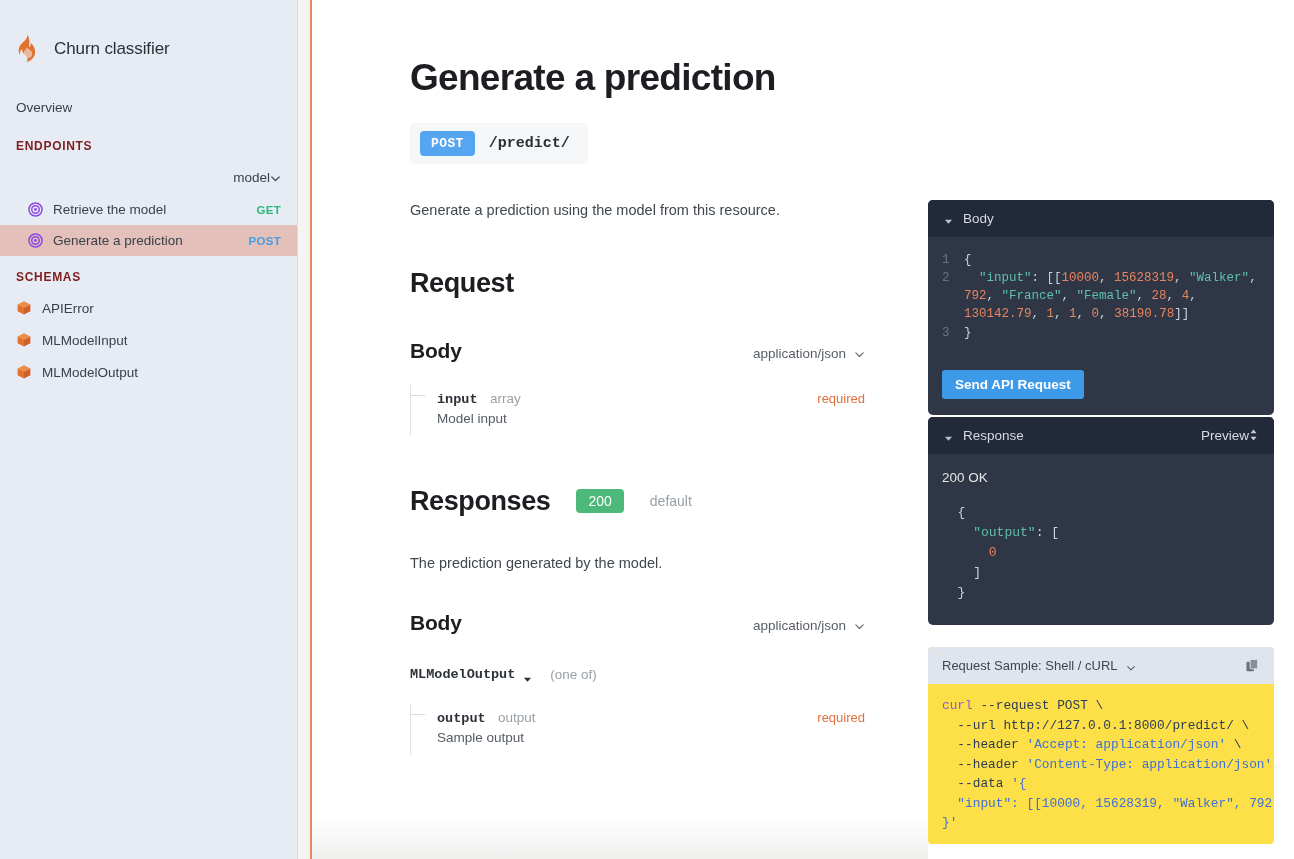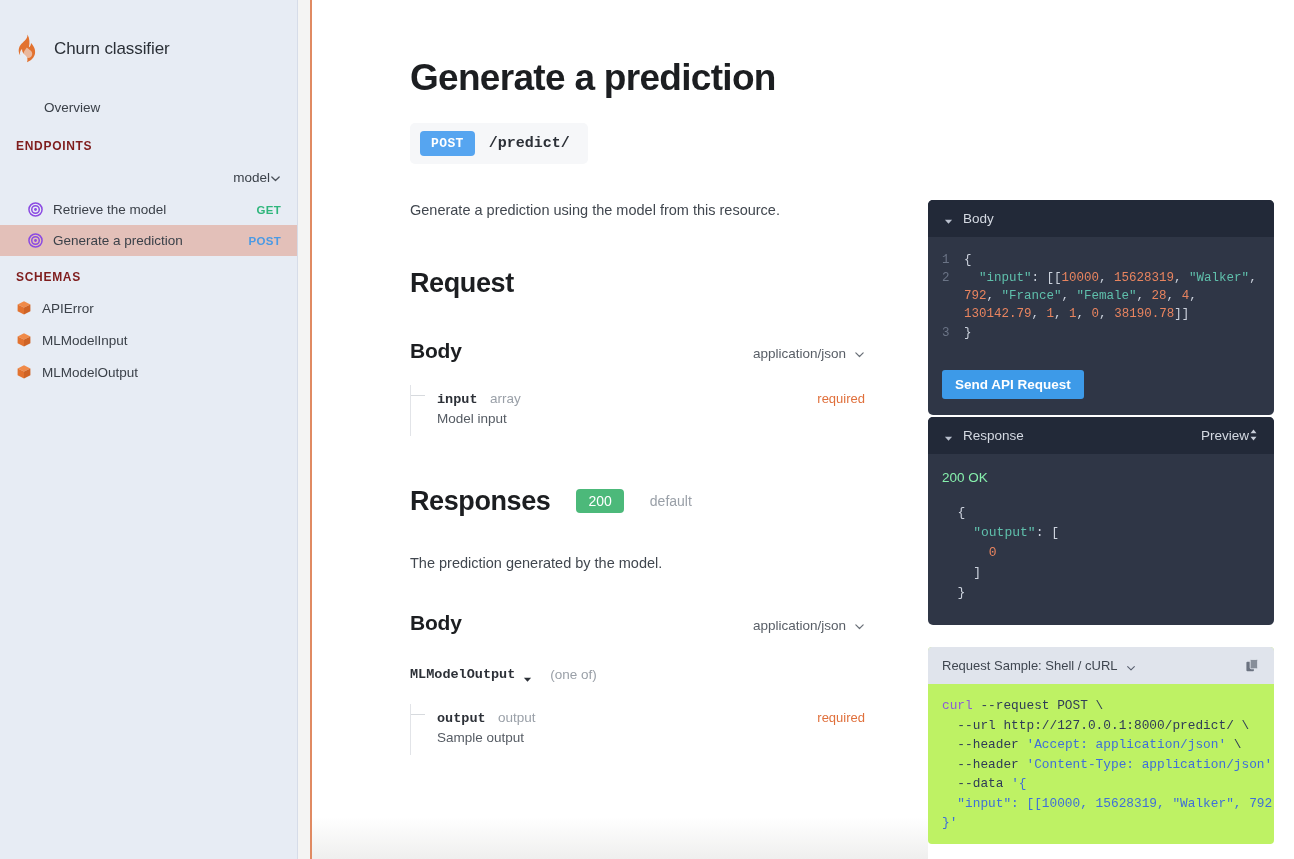--- a/index.html
+++ b/index.html
@@ -28,21 +28,20 @@
   .flame-icon { width: 26px; height: 30px; flex: none; }
   .brand-title {
     font-size: 17px; font-weight: 400; color: #2a2f36;
     letter-spacing: -0.1px;
   }
   .nav-overview {
     padding: 10px 16px 10px 16px;
     margin-top: 18px;
     font-size: 13.5px; color: #3b4149;
     cursor: pointer;
-    margin-left: 28px;
   }
   .nav-section-title {
     padding: 14px 16px 8px 16px;
     font-size: 12px; font-weight: bold; color: #7f1d1d;
     letter-spacing: 0.7px;
   }
   .nav-group {
     display: flex; align-items: center; justify-content: flex-end;
     padding: 9px 16px; font-size: 13.5px; color: #3b4149;
     cursor: pointer;
@@ -217,33 +216,33 @@
   .send-btn {
     margin: 12px 0 16px 14px;
     background: #3d9ae8; color: #ffffff;
     border: none; border-radius: 3px;
     font-family: "Liberation Sans", sans-serif;
     font-size: 13.5px; font-weight: bold;
     padding: 7px 13px; cursor: pointer;
   }
   .resp-status {
     padding: 16px 16px 0 14px;
-    color: #86efac; font-size: 13.5px;
+    color: #e5e5e5; font-size: 13.5px;
     font-family: "Liberation Sans", sans-serif;
   }
   .resp-body {
     padding: 18px 16px 22px 14px;
     font-family: "Liberation Mono", monospace;
     font-size: 13px; line-height: 1.55;
     color: #ccd2dd; white-space: pre;
   }
   .sample-card {
     width: 346px; margin-top: 22px;
     border-radius: 4px; overflow: hidden;
-    background: #bef264;
+    background: #fde047;
   }
   .sample-head {
     background: #e0e4ec; color: #3f4650;
     padding: 11px 14px;
     font-size: 13px;
     display: flex; align-items: center; justify-content: space-between;
   }
   .sample-head-left { display: flex; align-items: center; gap: 8px; }
   .chev-sm { width: 10px; height: 10px; }
   .copy-icon { width: 15px; height: 15px; cursor: pointer; }

